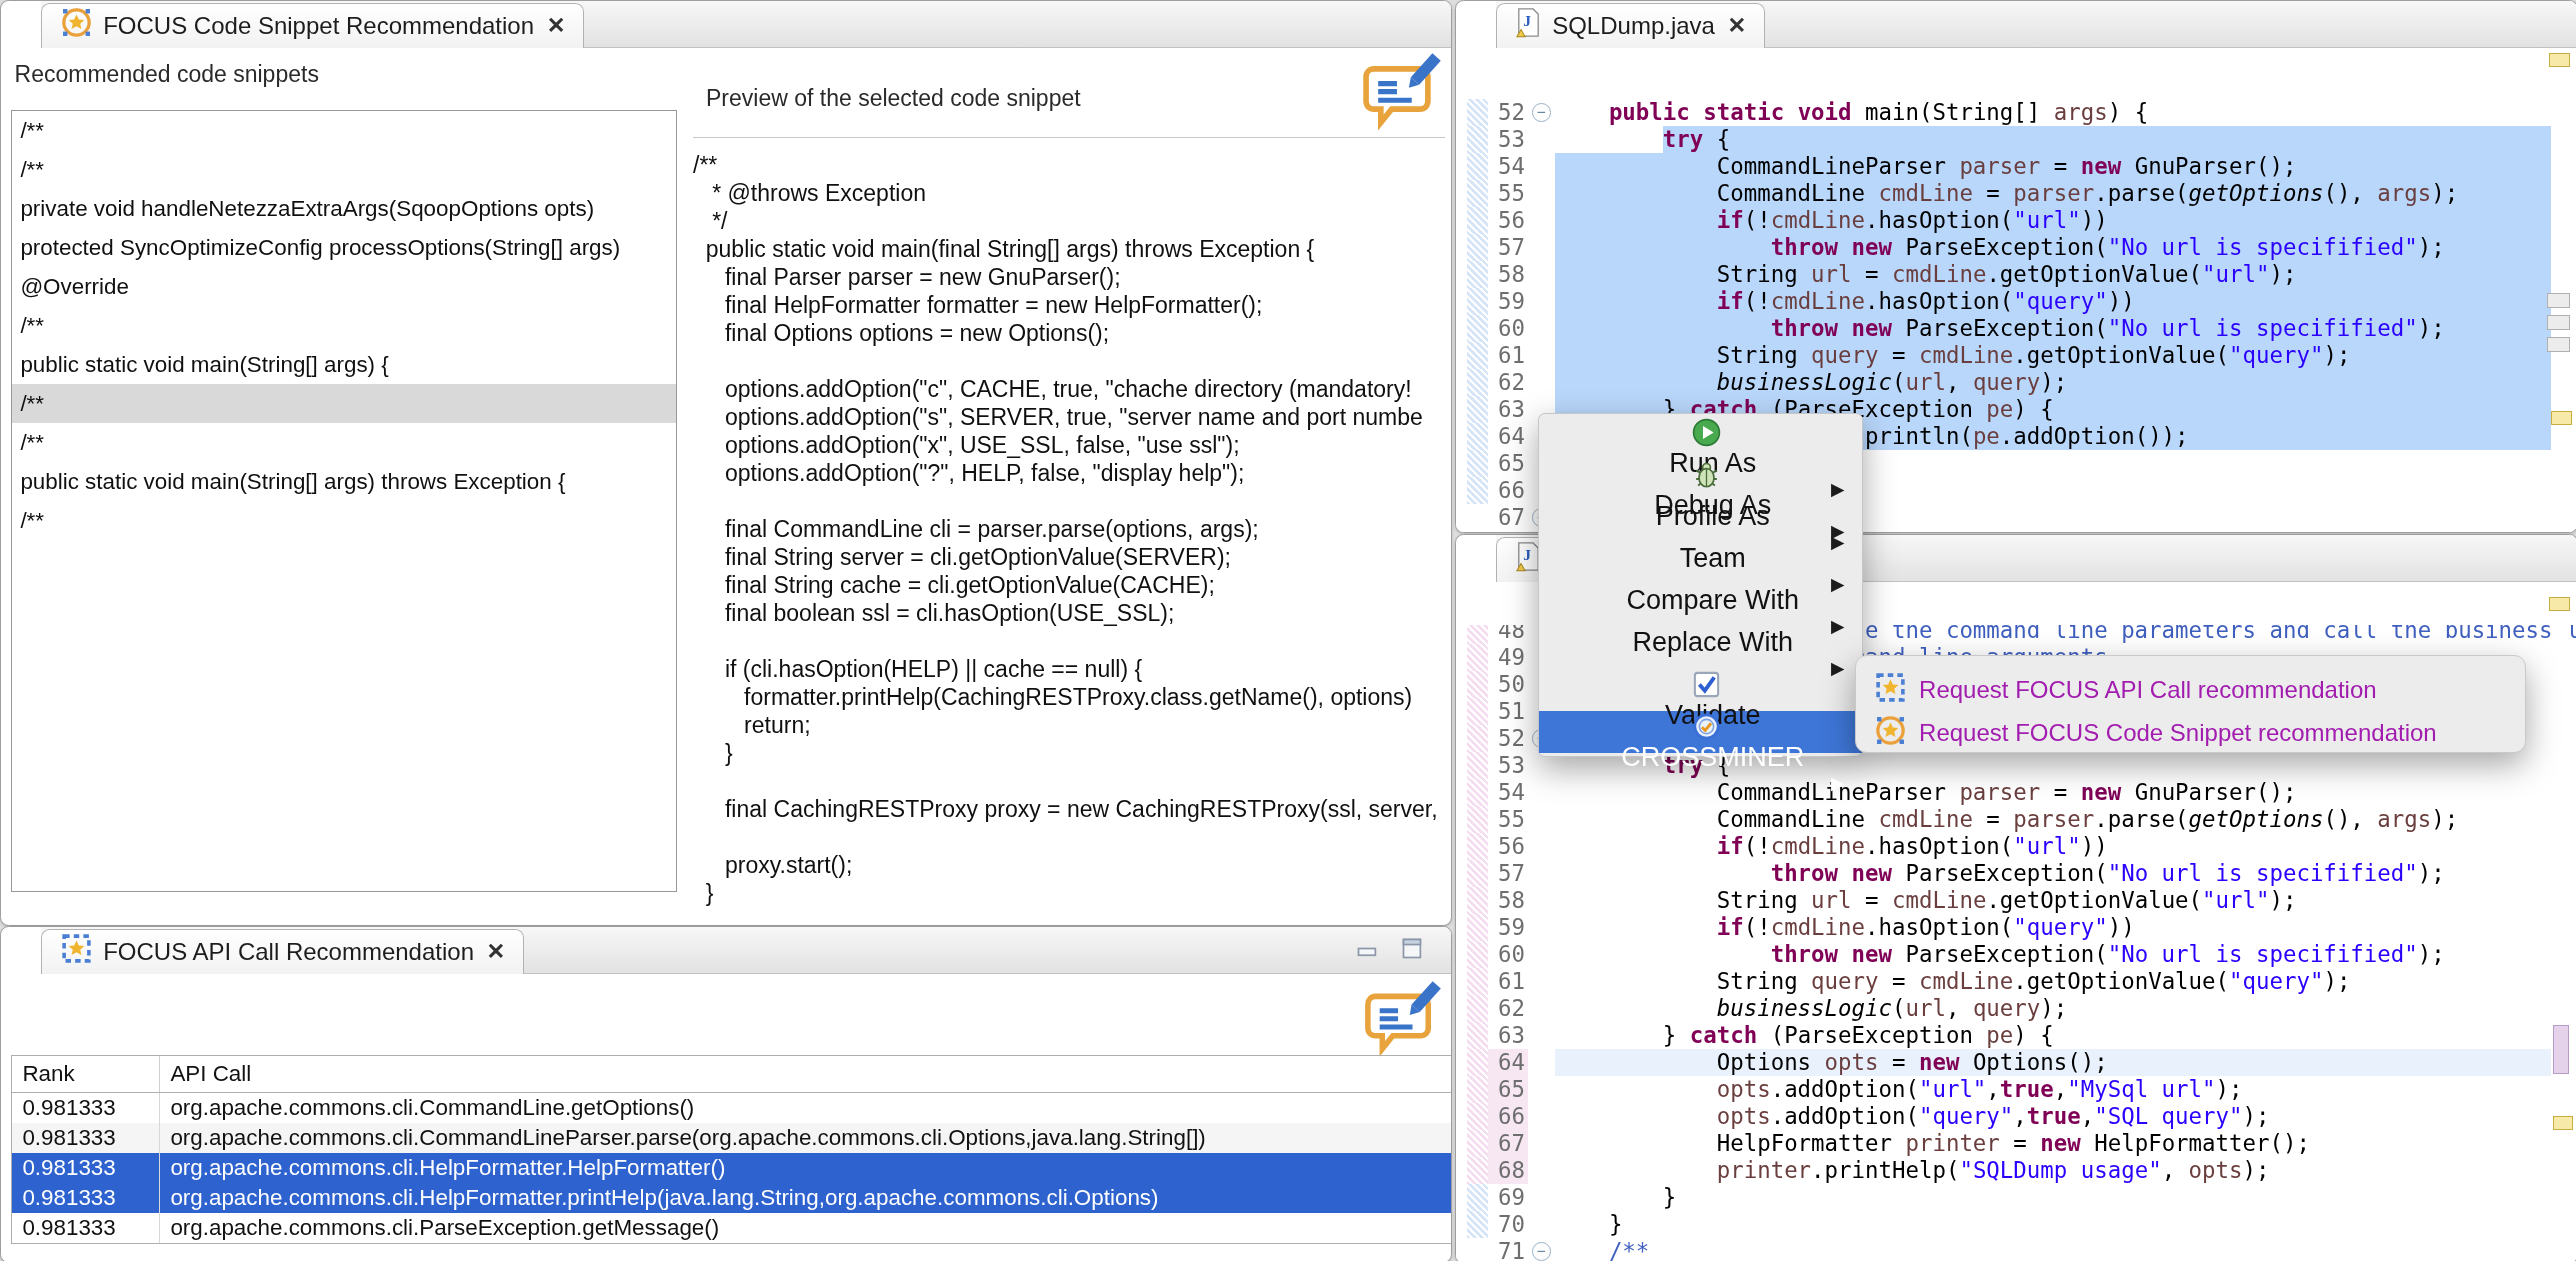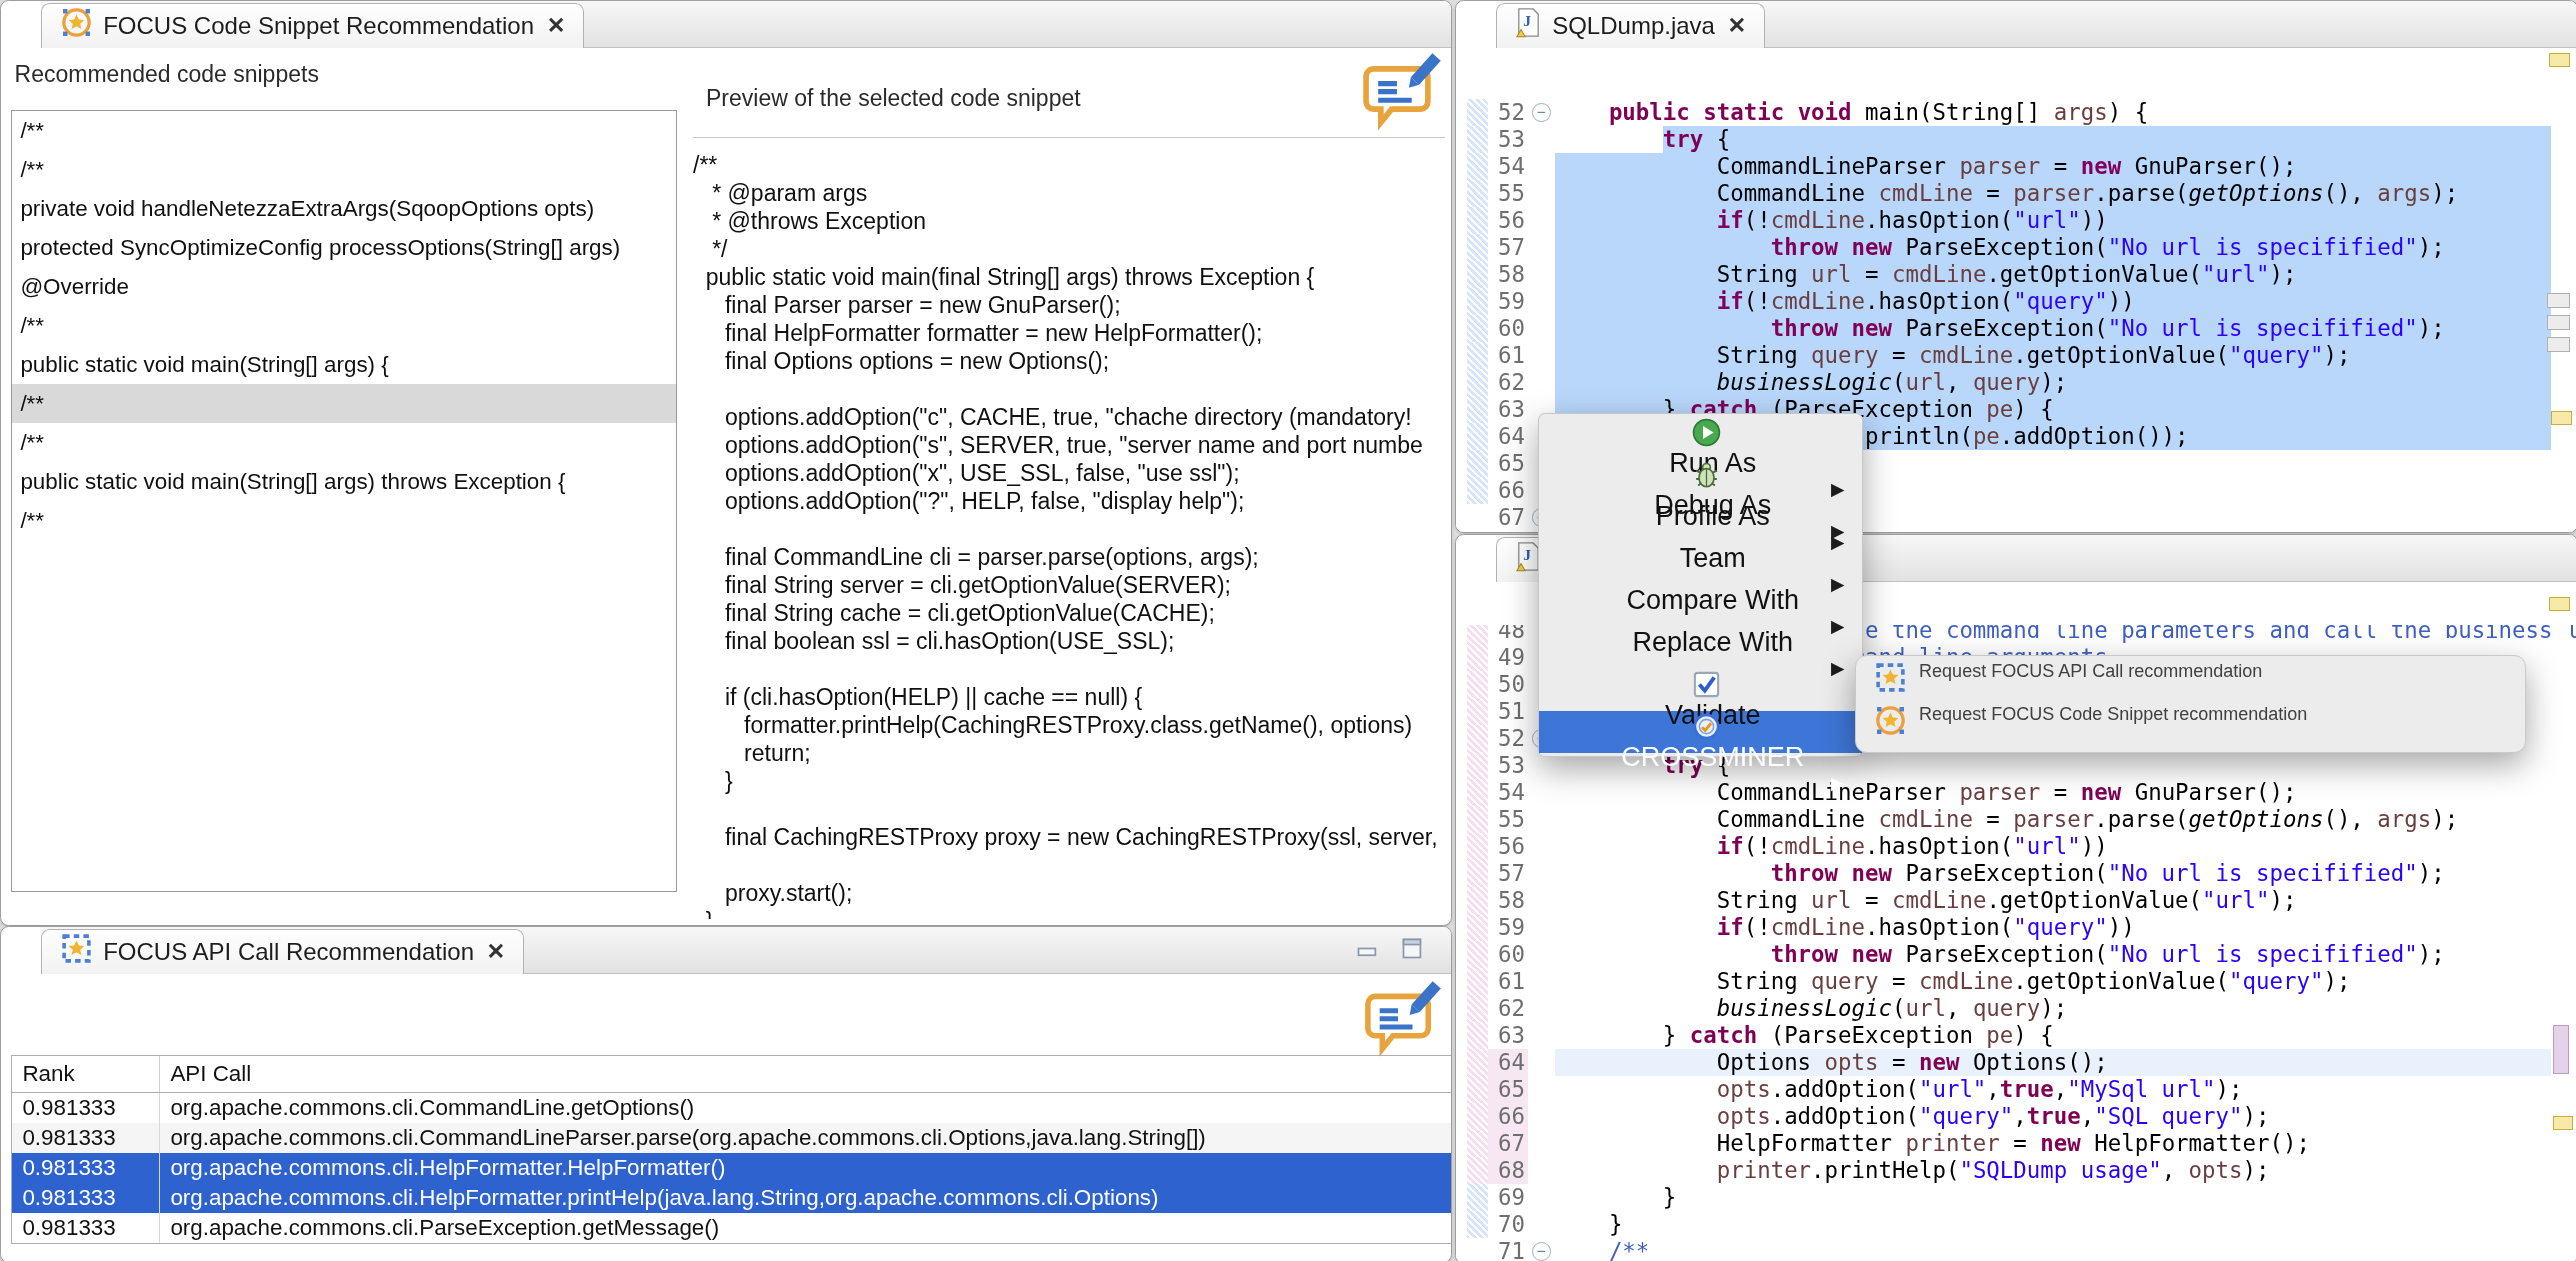--- a/index.html
+++ b/index.html
@@ -67,22 +67,22 @@
   
   .menu{position:absolute;background:#ececec;border:1px solid #c6c6c6;border-radius:6.8px;
         box-shadow:0 11.7px 33px rgba(0,0,0,.35);padding:2.9px 0;z-index:50;}
   .menu-item{height:42px;display:flex;align-items:center;padding:0 17.5px 0 42px;font-size:27px;color:#111;flex-direction:column;}
   .menu-item .mi{width:31px;height:31px;margin-right:11.7px;flex:none;}
   .menu-item .arrow{margin-left:auto;font-size:17.5px;color:#1c1c1c;padding-left:21.4px;}
   .menu-item.hl{background:#3e76d7;color:#fff;}
   .menu-item.hl .arrow{color:#fff;}
   .submenu{position:absolute;background:#ececec;border:1px solid #c9c9c9;border-radius:11.7px;
         box-shadow:0 11.7px 33px rgba(0,0,0,.35);padding:4.9px 0;z-index:60;}
-  .sub-item{height:43px;display:flex;align-items:flex-start;gap:12.6px;padding:0 23px 0 17.5px;
-        font-size:18px;color:#404040;white-space:nowrap;}
+  .sub-item{height:43px;display:flex;align-items:flex-end;gap:12.6px;padding:0 23px 0 17.5px;
+        font-size:24px;color:#a21caf;white-space:nowrap;}
   .sub-item .mi{width:33px;height:33px;flex:none;}
 </style>
 </head>
 <body>
 
 <section class="panel" style="left:0;top:0;width:1450px;height:924px;">
   <div class="tabbar">
     <div class="tab">
       <span>
         <svg width="33" height="33" viewBox="0 0 24 24">
@@ -119,21 +119,20 @@
       <div class="snip">/**</div>
       <div class="snip">public static void main(String[] args) {</div>
       <div class="snip on">/**</div>
       <div class="snip">/**</div>
       <div class="snip">public static void main(String[] args) throws Exception {</div>
       <div class="snip">/**</div>
     </div>
   <div class="pdivider"></div>
   <div class="preview">
       <div class="pline">/**</div>
-      <div class="pline">   * @param args</div>
       <div class="pline">   * @throws Exception</div>
       <div class="pline">   */</div>
       <div class="pline">  public static void main(final String[] args) throws Exception {</div>
       <div class="pline">     final Parser parser = new GnuParser();</div>
       <div class="pline">     final HelpFormatter formatter = new HelpFormatter();</div>
       <div class="pline">     final Options options = new Options();</div>
       <div class="pline"></div>
       <div class="pline">     options.addOption("c", CACHE, true, "chache directory (mandatory!</div>
       <div class="pline">     options.addOption("s", SERVER, true, "server name and port numbe</div>
       <div class="pline">     options.addOption("x", USE_SSL, false, "use ssl");</div>

